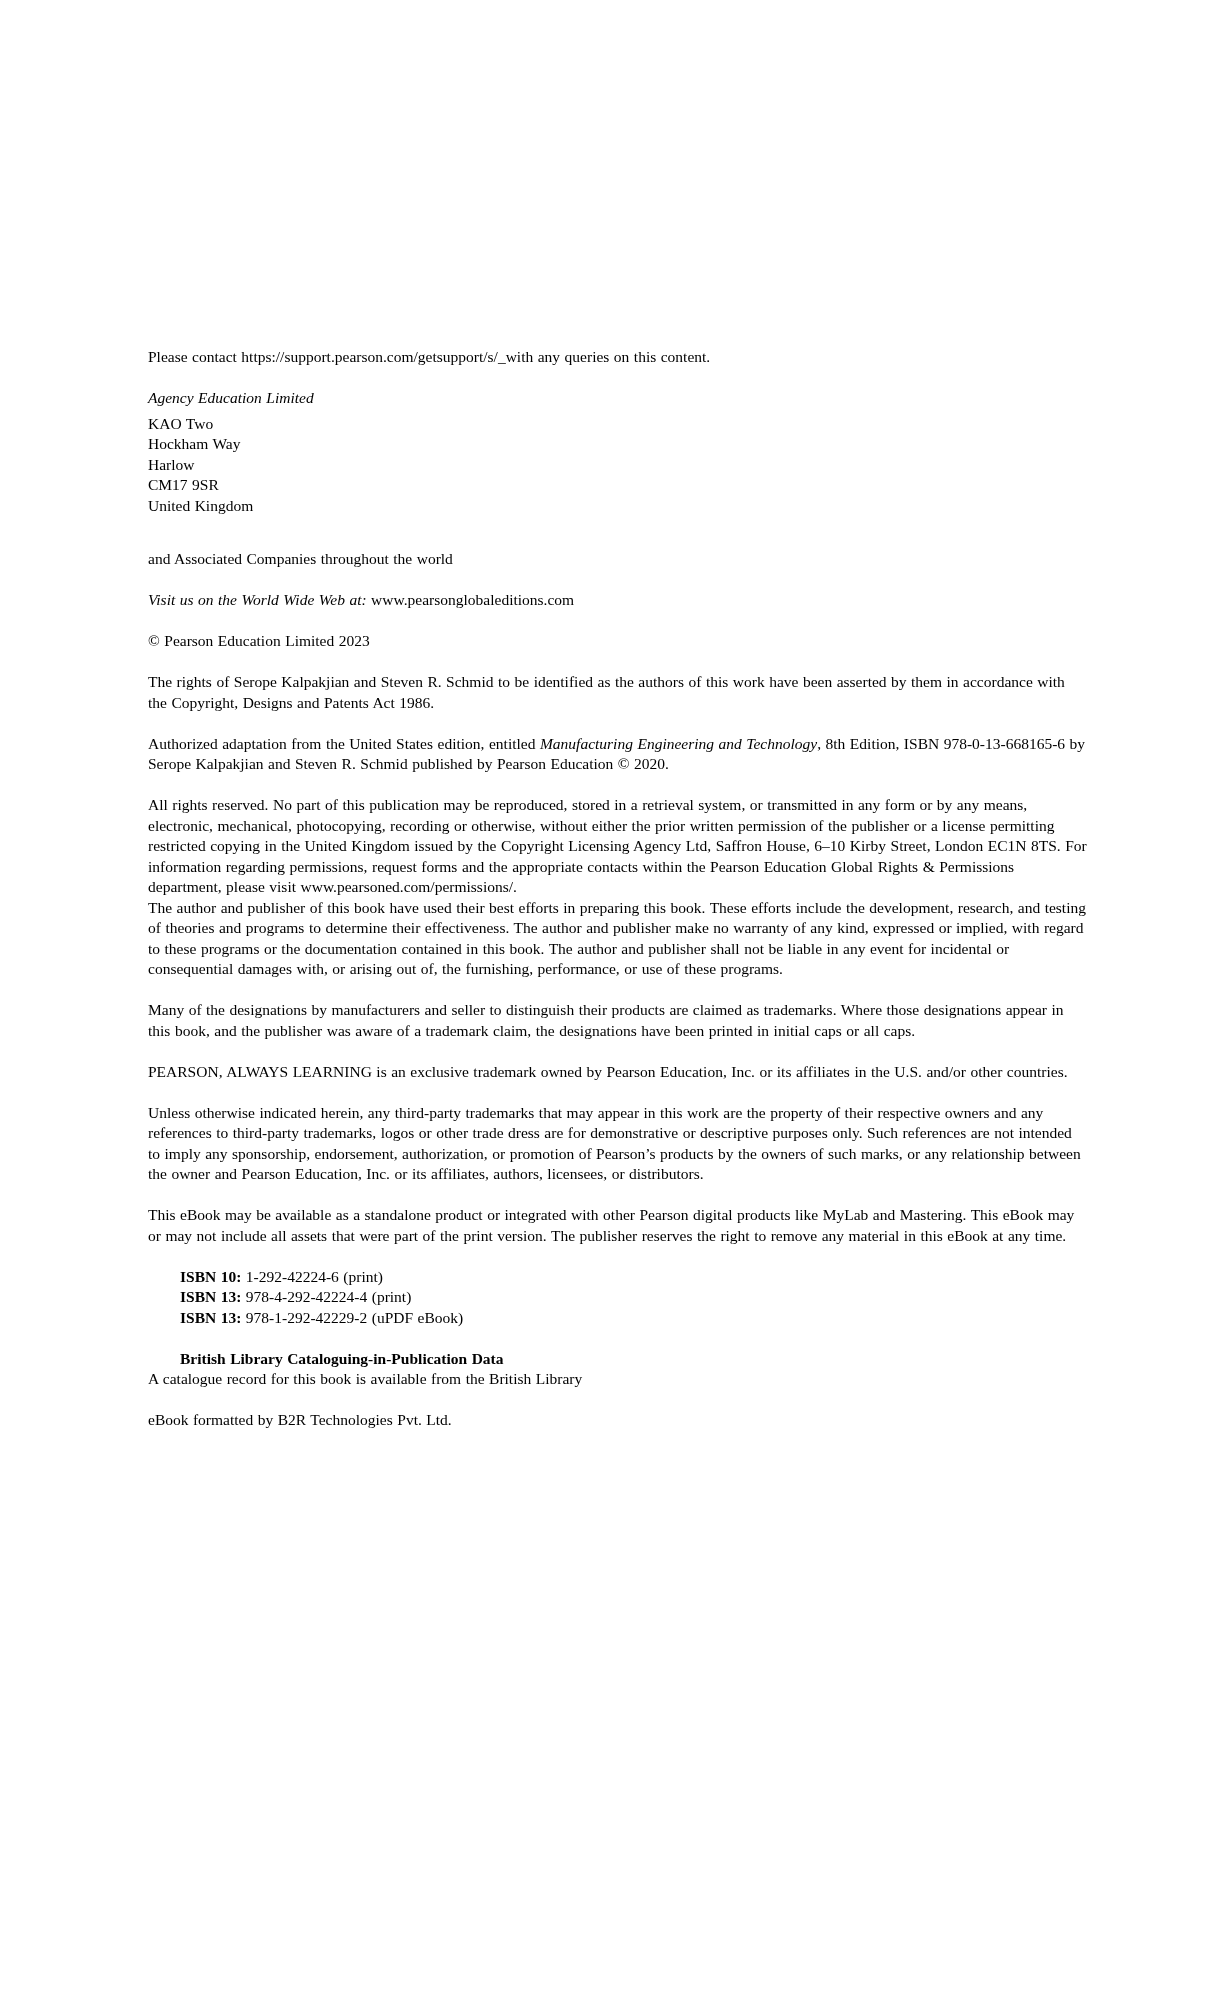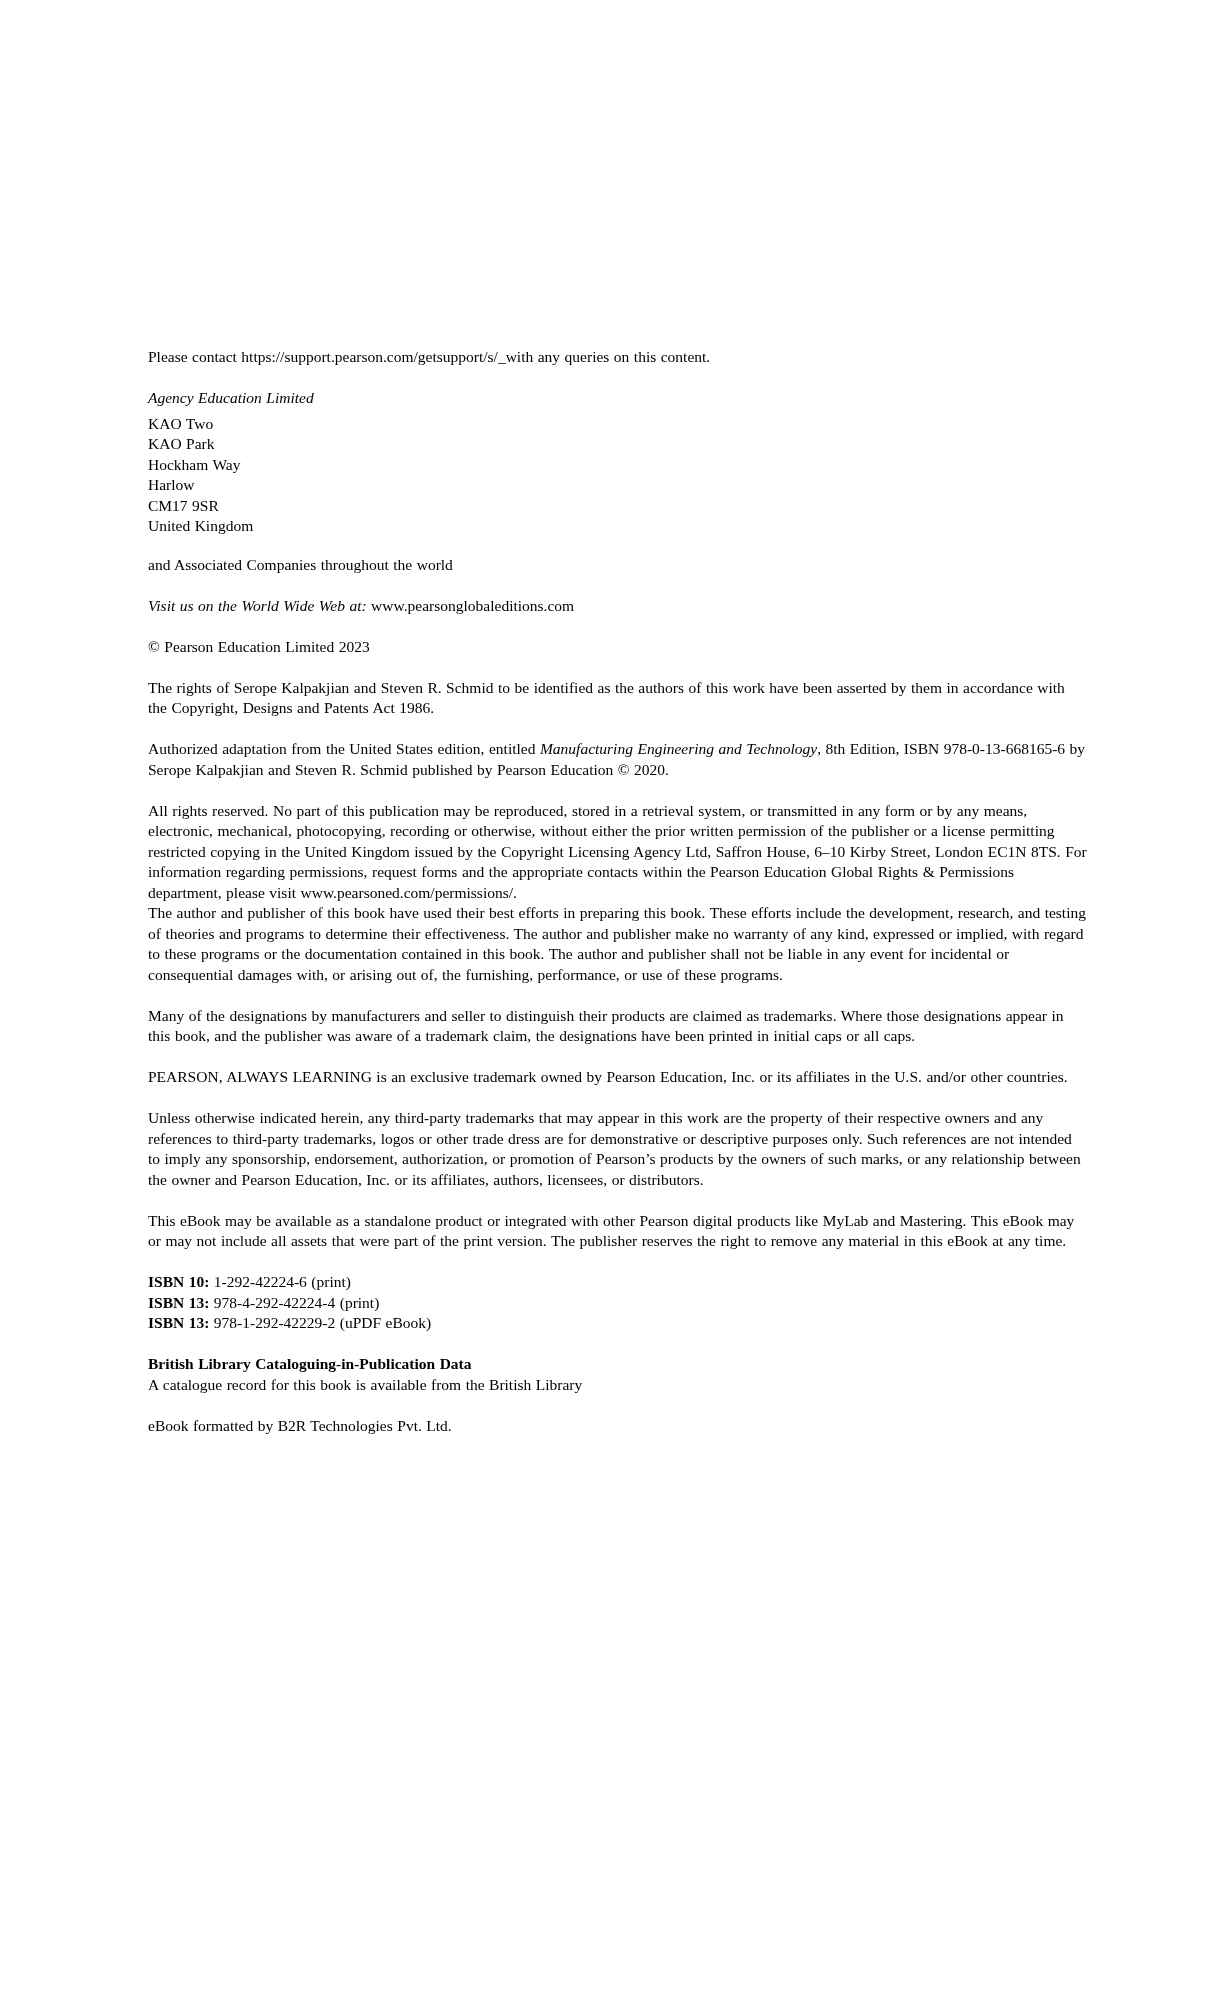--- a/index.html
+++ b/index.html
@@ -26,51 +26,50 @@
   .doc p {
     margin: 0 0 20.5px 0;
   }
   .doc p.tight {
     margin-bottom: 0;
   }
   .pub-name {
     margin-bottom: 5px !important;
   }
   .address {
-    margin-bottom: 18px;
+    margin-bottom: 33px;
   }
   .address div {
     margin: 0;
   }
   .isbn-block {
     margin-top: 20.5px;
     margin-bottom: 20.5px;
   }
   .isbn-block div {
     margin: 0;
   }
   .formatted-line {
     margin-top: 9px !important;
   }
   .em { font-style: italic; }
-  .b  { font-weight: bold; }
+  .b  { font-weight: bold; margin-left: 32px; }
 </style>
 </head>
 <body>
 
 <div class="doc">
 
   <p>Please contact https://support.pearson.com/getsupport/s/_with any queries on this content.</p>
 
 
   <p class="pub-name"><span class="em">Agency Education Limited</span></p>
 
   <div class="address">
     <div>KAO Two</div>
-    <div>KAO Park</div>
     <div>Hockham Way</div>
     <div>Harlow</div>
     <div>CM17 9SR</div>
     <div>United Kingdom</div>
   </div>
 
   <p>and Associated Companies throughout the world</p>
 
   <p><span class="em">Visit us on the World Wide Web at: </span><span>www.pearsonglobaleditions.com</span></p>
 

